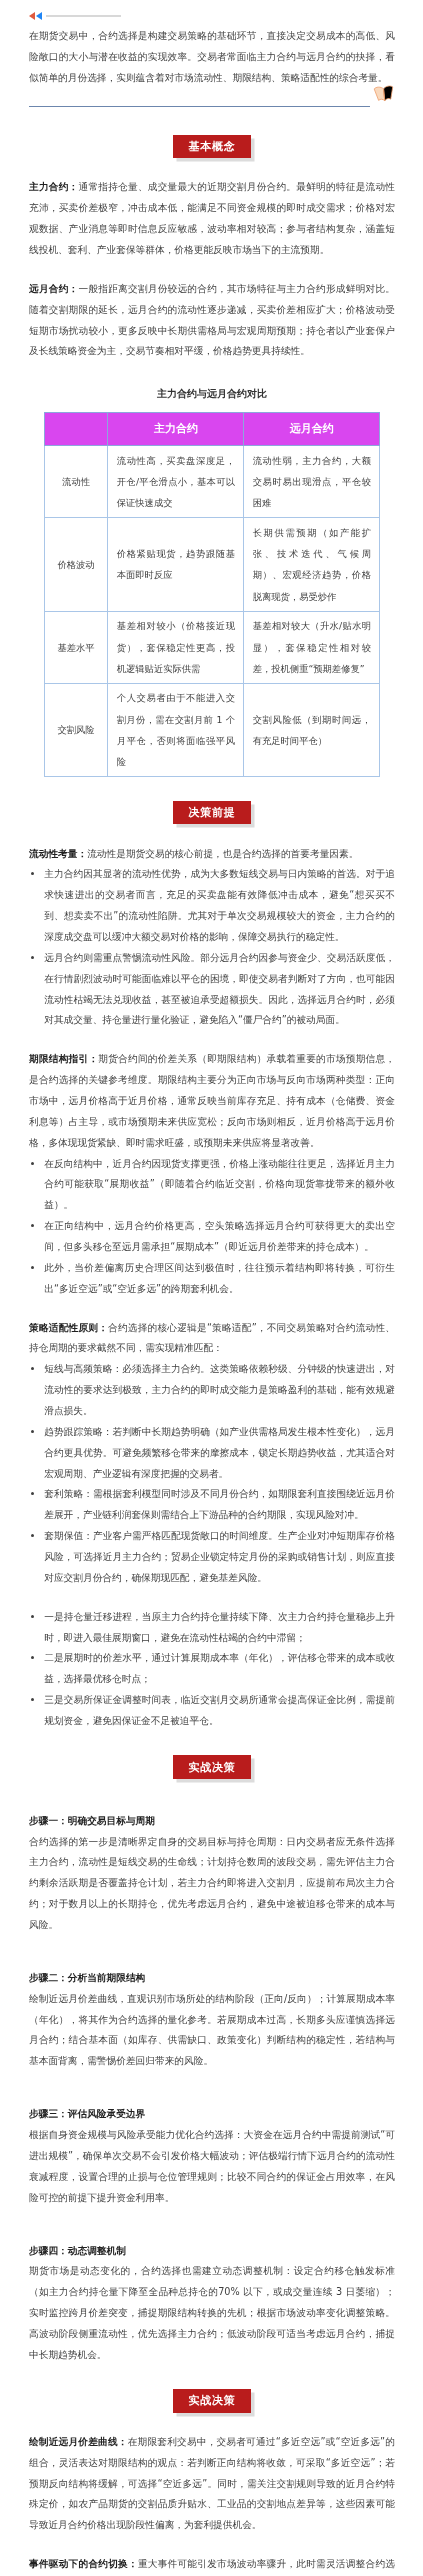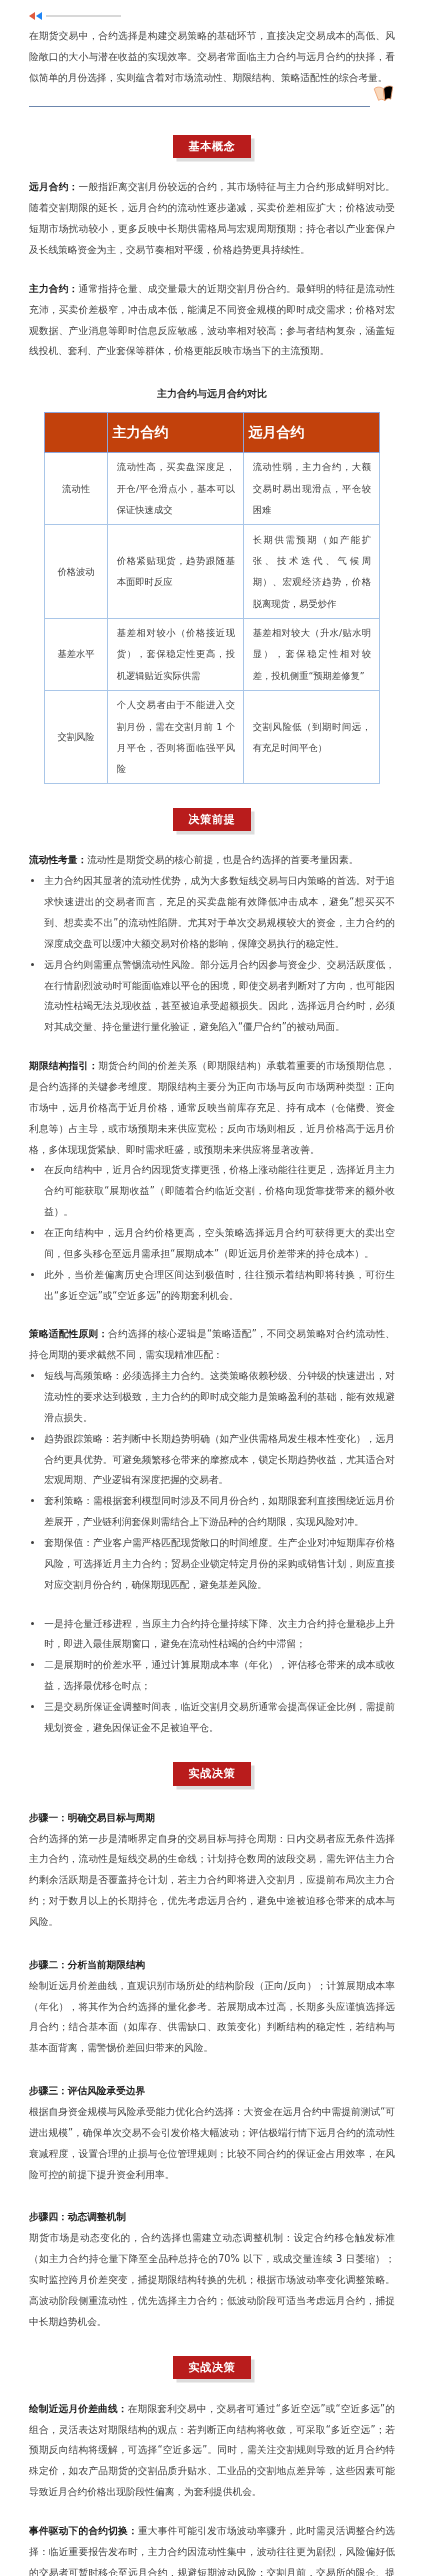--- a/index.html
+++ b/index.html
@@ -28,27 +28,27 @@
   .section-btn{
     display:table;margin:23.5px auto 19.3px;background:#b91c1c;color:#ffffff;
     font-weight:bold;font-size:11px;line-height:1;padding:6.2px 16px;
     box-shadow:3.5px 3.5px 0 #dcdcdc;letter-spacing:0.7px;
   }
   .para{margin:18px 0;}
   .para.tight{margin-bottom:0;}
   .lead{font-weight:bold;color:#1f1f1f;}
   ul.bullets{margin:0 0 18px 0;padding-left:14.5px;}
   ul.bullets li{margin:0;padding-left:0.7px;}
-  .step-h{font-weight:bold;color:#1f1f1f;margin:22px 0 0;}
+  .step-h{font-weight:bold;color:#1f1f1f;margin:32px 0 0;}
   .step-p{margin:0 0 18px;}
   
   .tbl-title{text-align:center;font-weight:bold;font-size:10px;color:#333;margin:21px 0 7px;}
   table.cmp{width:92%;margin:0 auto;border-collapse:collapse;font-size:9.3px;line-height:2.3;color:#3f3f3f;table-layout:fixed;}
   table.cmp th,table.cmp td{border:0.7px solid #a9c6e8;padding:3.5px 8.3px;}
-  table.cmp thead th{background:#c2410c;color:#ffffff;font-weight:bold;font-size:14px;padding:3.5px 4.1px;border-color:#8ca6dd;}
+  table.cmp thead th{background:#d946ef;color:#ffffff;font-weight:bold;text-align:center;font-size:11px;padding:3.5px 4.1px;border-color:#8ca6dd;}
   table.cmp td.rowhead{text-align:center;font-weight:normal;}
   table.cmp col.c1{width:19%;}
   table.cmp col.c2{width:40.5%;}
   table.cmp col.c3{width:40.5%;}
   table.cmp td{text-align:justify;vertical-align:middle;}
 </style>
 </head>
 <body>
 
 <div class="page">
@@ -67,24 +67,24 @@
         <path d="M16 6 C12 1.5, 4.5 1.5, 1.5 4.5 L6.5 23 C9.5 20.5, 13.5 21.5, 16 24.5 Z" fill="#f9d9bd" stroke="#ee9e6c" stroke-width="1.2"></path>
         <path d="M16 6 C20 1.5, 27.5 1.5, 30.5 4.5 L25.5 23 C22.5 20.5, 18.5 21.5, 16 24.5 Z" fill="#fcе7d4" stroke="#ee9e6c" stroke-width="1.2"></path>
         <path d="M16 6 L16 24.5" stroke="#ee9e6c" stroke-width="1.2"></path>
       </svg>
     </span>
   </div>
 
   <div class="section-btn">基本概念</div>
 
   <p class="para">
-    <b class="lead">远月合约：</b><span>一般指距离交割月份较远的合约，其市场特征与主力合约形成鲜明对比。随着交割期限的延长，远月合约的流动性逐步递减，买卖价差相应扩大；价格波动受短期市场扰动较小，更多反映中长期供需格局与宏观周期预期；持仓者以产业套保户及长线策略资金为主，交易节奏相对平缓，价格趋势更具持续性。</span>
+    <b class="lead">主力合约：</b><span>通常指持仓量、成交量最大的近期交割月份合约。最鲜明的特征是流动性充沛，买卖价差极窄，冲击成本低，能满足不同资金规模的即时成交需求；价格对宏观数据、产业消息等即时信息反应敏感，波动率相对较高；参与者结构复杂，涵盖短线投机、套利、产业套保等群体，价格更能反映市场当下的主流预期。</span>
   </p>
   <p class="para">
-    <b class="lead">主力合约：</b><span>通常指持仓量、成交量最大的近期交割月份合约。最鲜明的特征是流动性充沛，买卖价差极窄，冲击成本低，能满足不同资金规模的即时成交需求；价格对宏观数据、产业消息等即时信息反应敏感，波动率相对较高；参与者结构复杂，涵盖短线投机、套利、产业套保等群体，价格更能反映市场当下的主流预期。</span>
+    <b class="lead">远月合约：</b><span>一般指距离交割月份较远的合约，其市场特征与主力合约形成鲜明对比。随着交割期限的延长，远月合约的流动性逐步递减，买卖价差相应扩大；价格波动受短期市场扰动较小，更多反映中长期供需格局与宏观周期预期；持仓者以产业套保户及长线策略资金为主，交易节奏相对平缓，价格趋势更具持续性。</span>
   </p>
 
   <div class="tbl-title">主力合约与远月合约对比</div>
   <table class="cmp">
     <colgroup>
         <col class="c1">
         <col class="c2">
         <col class="c3">
       </colgroup>
     <thead>

